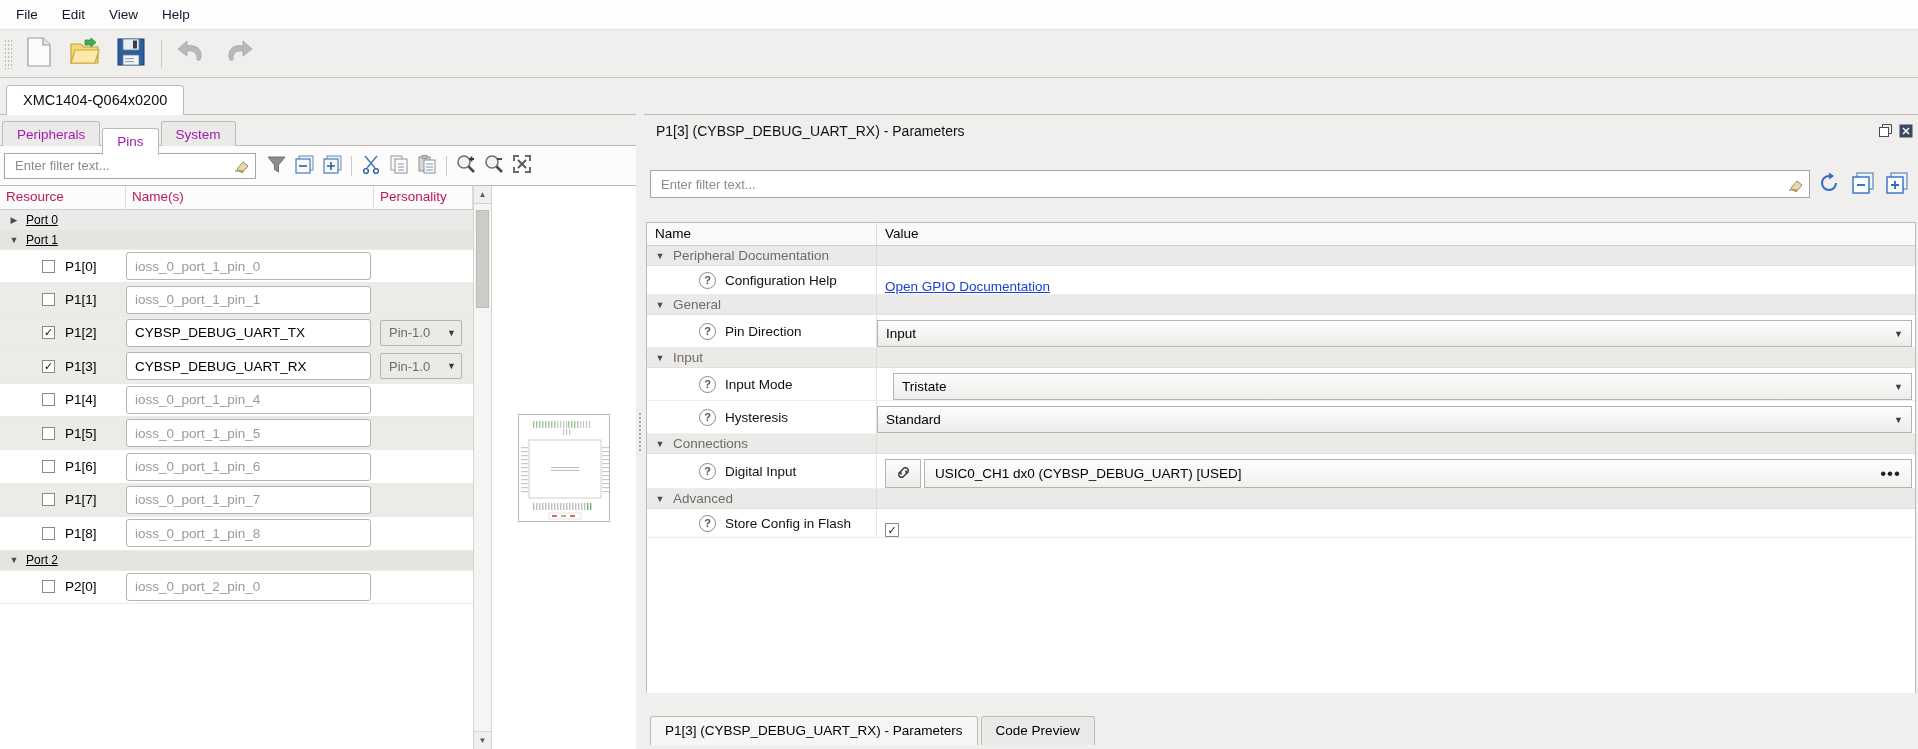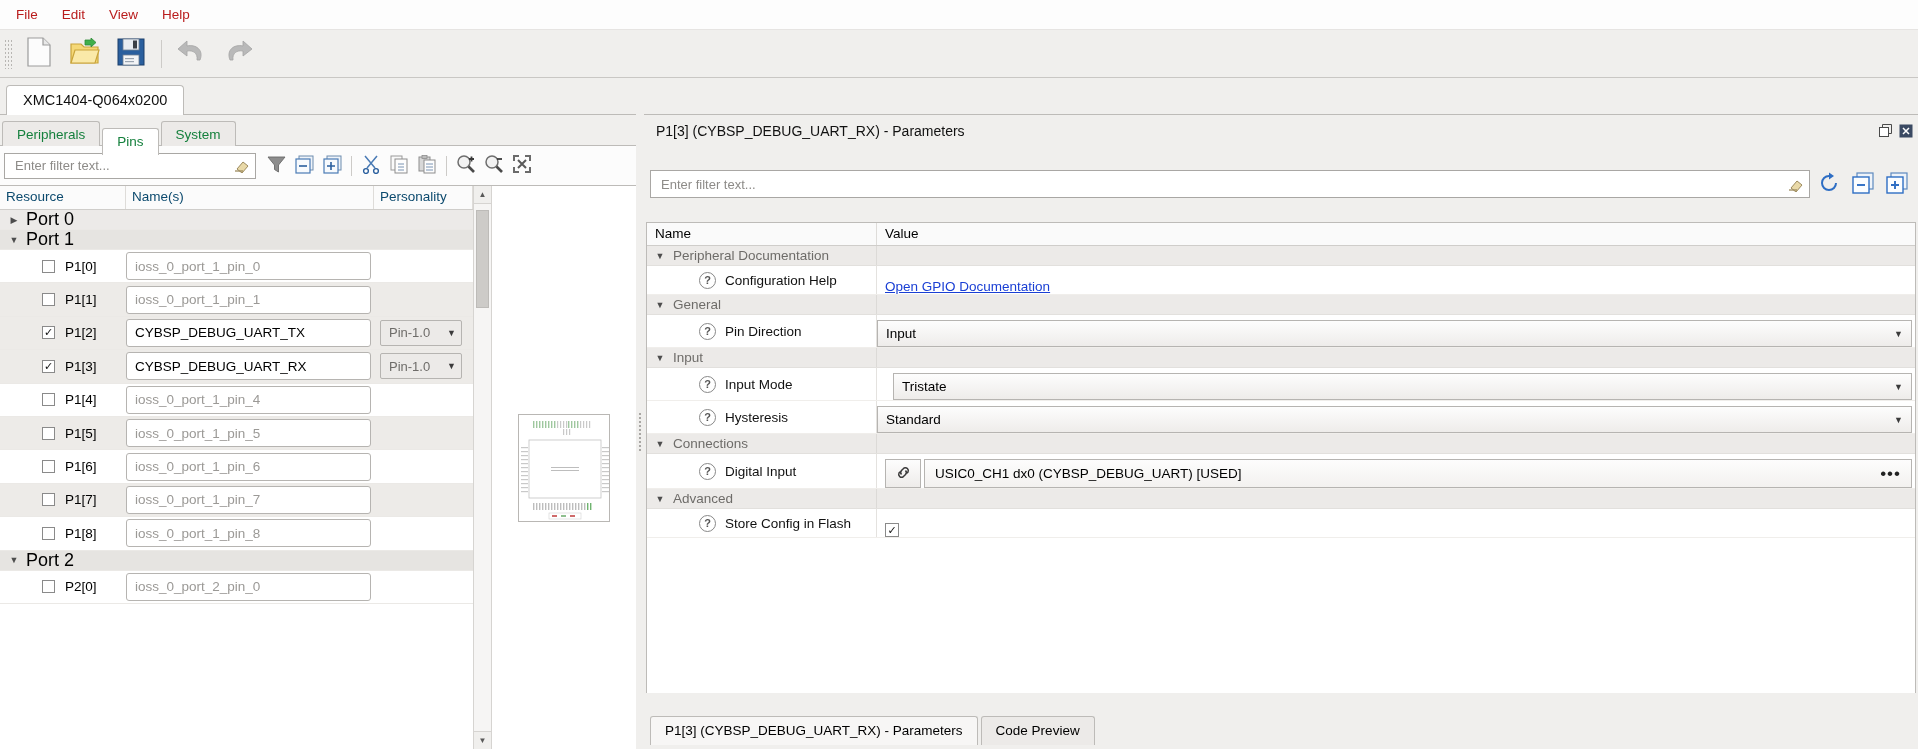--- a/index.html
+++ b/index.html
@@ -13,21 +13,21 @@
     background: #ffffff;
   }
   .app { width: 1918px; height: 749px; display: flex; flex-direction: column; background:#f4f3f2; }
 
   
   .menubar {
     height: 30px; background: #fdfdfd; display: flex; align-items: center;
     padding-left: 4px; border-bottom: 1px solid #e6e4e2; flex: 0 0 30px;
   }
   .menu-item {
-    padding: 4px 12px; font-size: 13.5px; color: #b91c1c; cursor: default;
+    padding: 4px 12px; font-size: 13.5px; color: #0f172a; cursor: default;
   }
 
   
   .toolbar {
     height: 48px; background: #f0efed; display: flex; align-items: center;
     padding-left: 4px; border-bottom: 1px solid #c9c7c4; flex: 0 0 48px;
   }
   .grip { width: 8px; height: 30px; margin-right: 4px;
     background-image: radial-gradient(#b8b6b3 1px, transparent 1px);
     background-size: 3px 4px; }
@@ -53,21 +53,21 @@
   .splitter .dots { width: 2px; height: 40px;
      background-image: radial-gradient(#a9a7a4 0.8px, transparent 0.8px);
      background-size: 2px 4px; }
   .right-pane { flex: 1 1 auto; display: flex; flex-direction: column; min-width: 0; background: #f0efed; gap: 20px; }
 
   
   .subtabs { height: 30px; display: flex; align-items: flex-end; padding-left: 2px;
      background: #f0efed; flex: 0 0 30px; }
   .subtab {
     border: 1px solid #bdbbb8; border-bottom: none; border-radius: 3px 3px 0 0;
-    padding: 5px 14px 4px 14px; font-size: 13.5px; background: #eceae8; color:#15803d;
+    padding: 5px 14px 4px 14px; font-size: 13.5px; background: #eceae8; color:#a21caf;
     margin-right: 2px; position: relative; top: 1px;
   }
   .subtab.active { background: #ffffff; padding-bottom: 6px; top: 10px; z-index:2; }
 
   
   .filterbar { height: 40px; display:flex; align-items:center; background:#fcfcfc;
      border-top: 1px solid #bdbbb8; flex: 0 0 40px; padding: 0 4px; }
   .filterbox {
     flex: 0 0 252px; height: 26px; border: 1px solid #a9a7a4; background:#fff;
     display: flex; align-items: center; padding: 0 4px 0 8px; margin-right: 6px;
@@ -78,33 +78,33 @@
   }
   .filterbox input::placeholder { color: #8d8b88; }
   .ficon { width: 18px; height: 18px; display:flex; align-items:center; justify-content:center; }
   .tbi { width: 28px; height: 28px; display:flex;align-items:center;justify-content:center; }
   .vsep { width:1px; height: 20px; background:#cdcbc8; margin: 0 5px; }
 
   
   .tablewrap { flex: 1 1 auto; display: flex; min-height: 0; border-top: 1px solid #bdbbb8; }
   .tblcol { flex: 1 1 auto; display:flex; flex-direction:column; min-width: 0; }
   .thead { display:flex; height: 24px; background:#fbfbfb; border-bottom:1px solid #cfcdca; flex:0 0 24px;}
-  .th { font-size: 13.5px; padding: 3px 0 0 6px; border-right: 1px solid #dedcd9; color:#0c4a6e;}
+  .th { font-size: 13.5px; padding: 3px 0 0 6px; border-right: 1px solid #dedcd9; color:#be185d;}
   .th.c1 { width: 126px; }
   .th.c2 { width: 248px; }
   .th.c3 { flex: 1 1 auto; }
   .tbody { flex: 1 1 auto; overflow: hidden; background:#fff; }
   .trow { display:flex; height: 33.4px; align-items:center; border-bottom: 1px solid #ebe9e6; }
   .trow.alt { background: #edebe8; }
   .trow.grp { background: #eceae8; height: 20px; border-bottom:1px solid #e0ded b; }
   .cell1 { width: 126px; display:flex; align-items:center; padding-left: 6px; }
   .cell2 { width: 248px; display:flex; align-items:center; }
   .cell3 { flex: 1 1 auto; display:flex; align-items:center; padding-left: 6px; }
   .twisty { width: 16px; text-align:center; font-size: 9px; color:#4d4d4d; }
-  .grplabel { font-size: 18px; padding-left: 4px; }
+  .grplabel { font-size: 12px; padding-left: 4px; text-decoration: underline; }
   .cb { width: 13px; height: 13px; border: 1px solid #8a8a8a; background: #fff;
        margin-left: 36px; margin-right: 10px; display:flex; align-items:center;
        justify-content:center; font-size: 11px; line-height: 1; color:#111; }
   .pinname { font-size: 13.5px; }
   .nameinput {
     width: 245px; height: 28px; border: 1px solid #b6b4b1; border-radius: 3px;
     background:#fff; display:flex; align-items:center; padding: 0 8px; font-size: 13.5px; text-align: center;
   }
   .nameinput.ph { color: #9b9996; }
   .persona {

